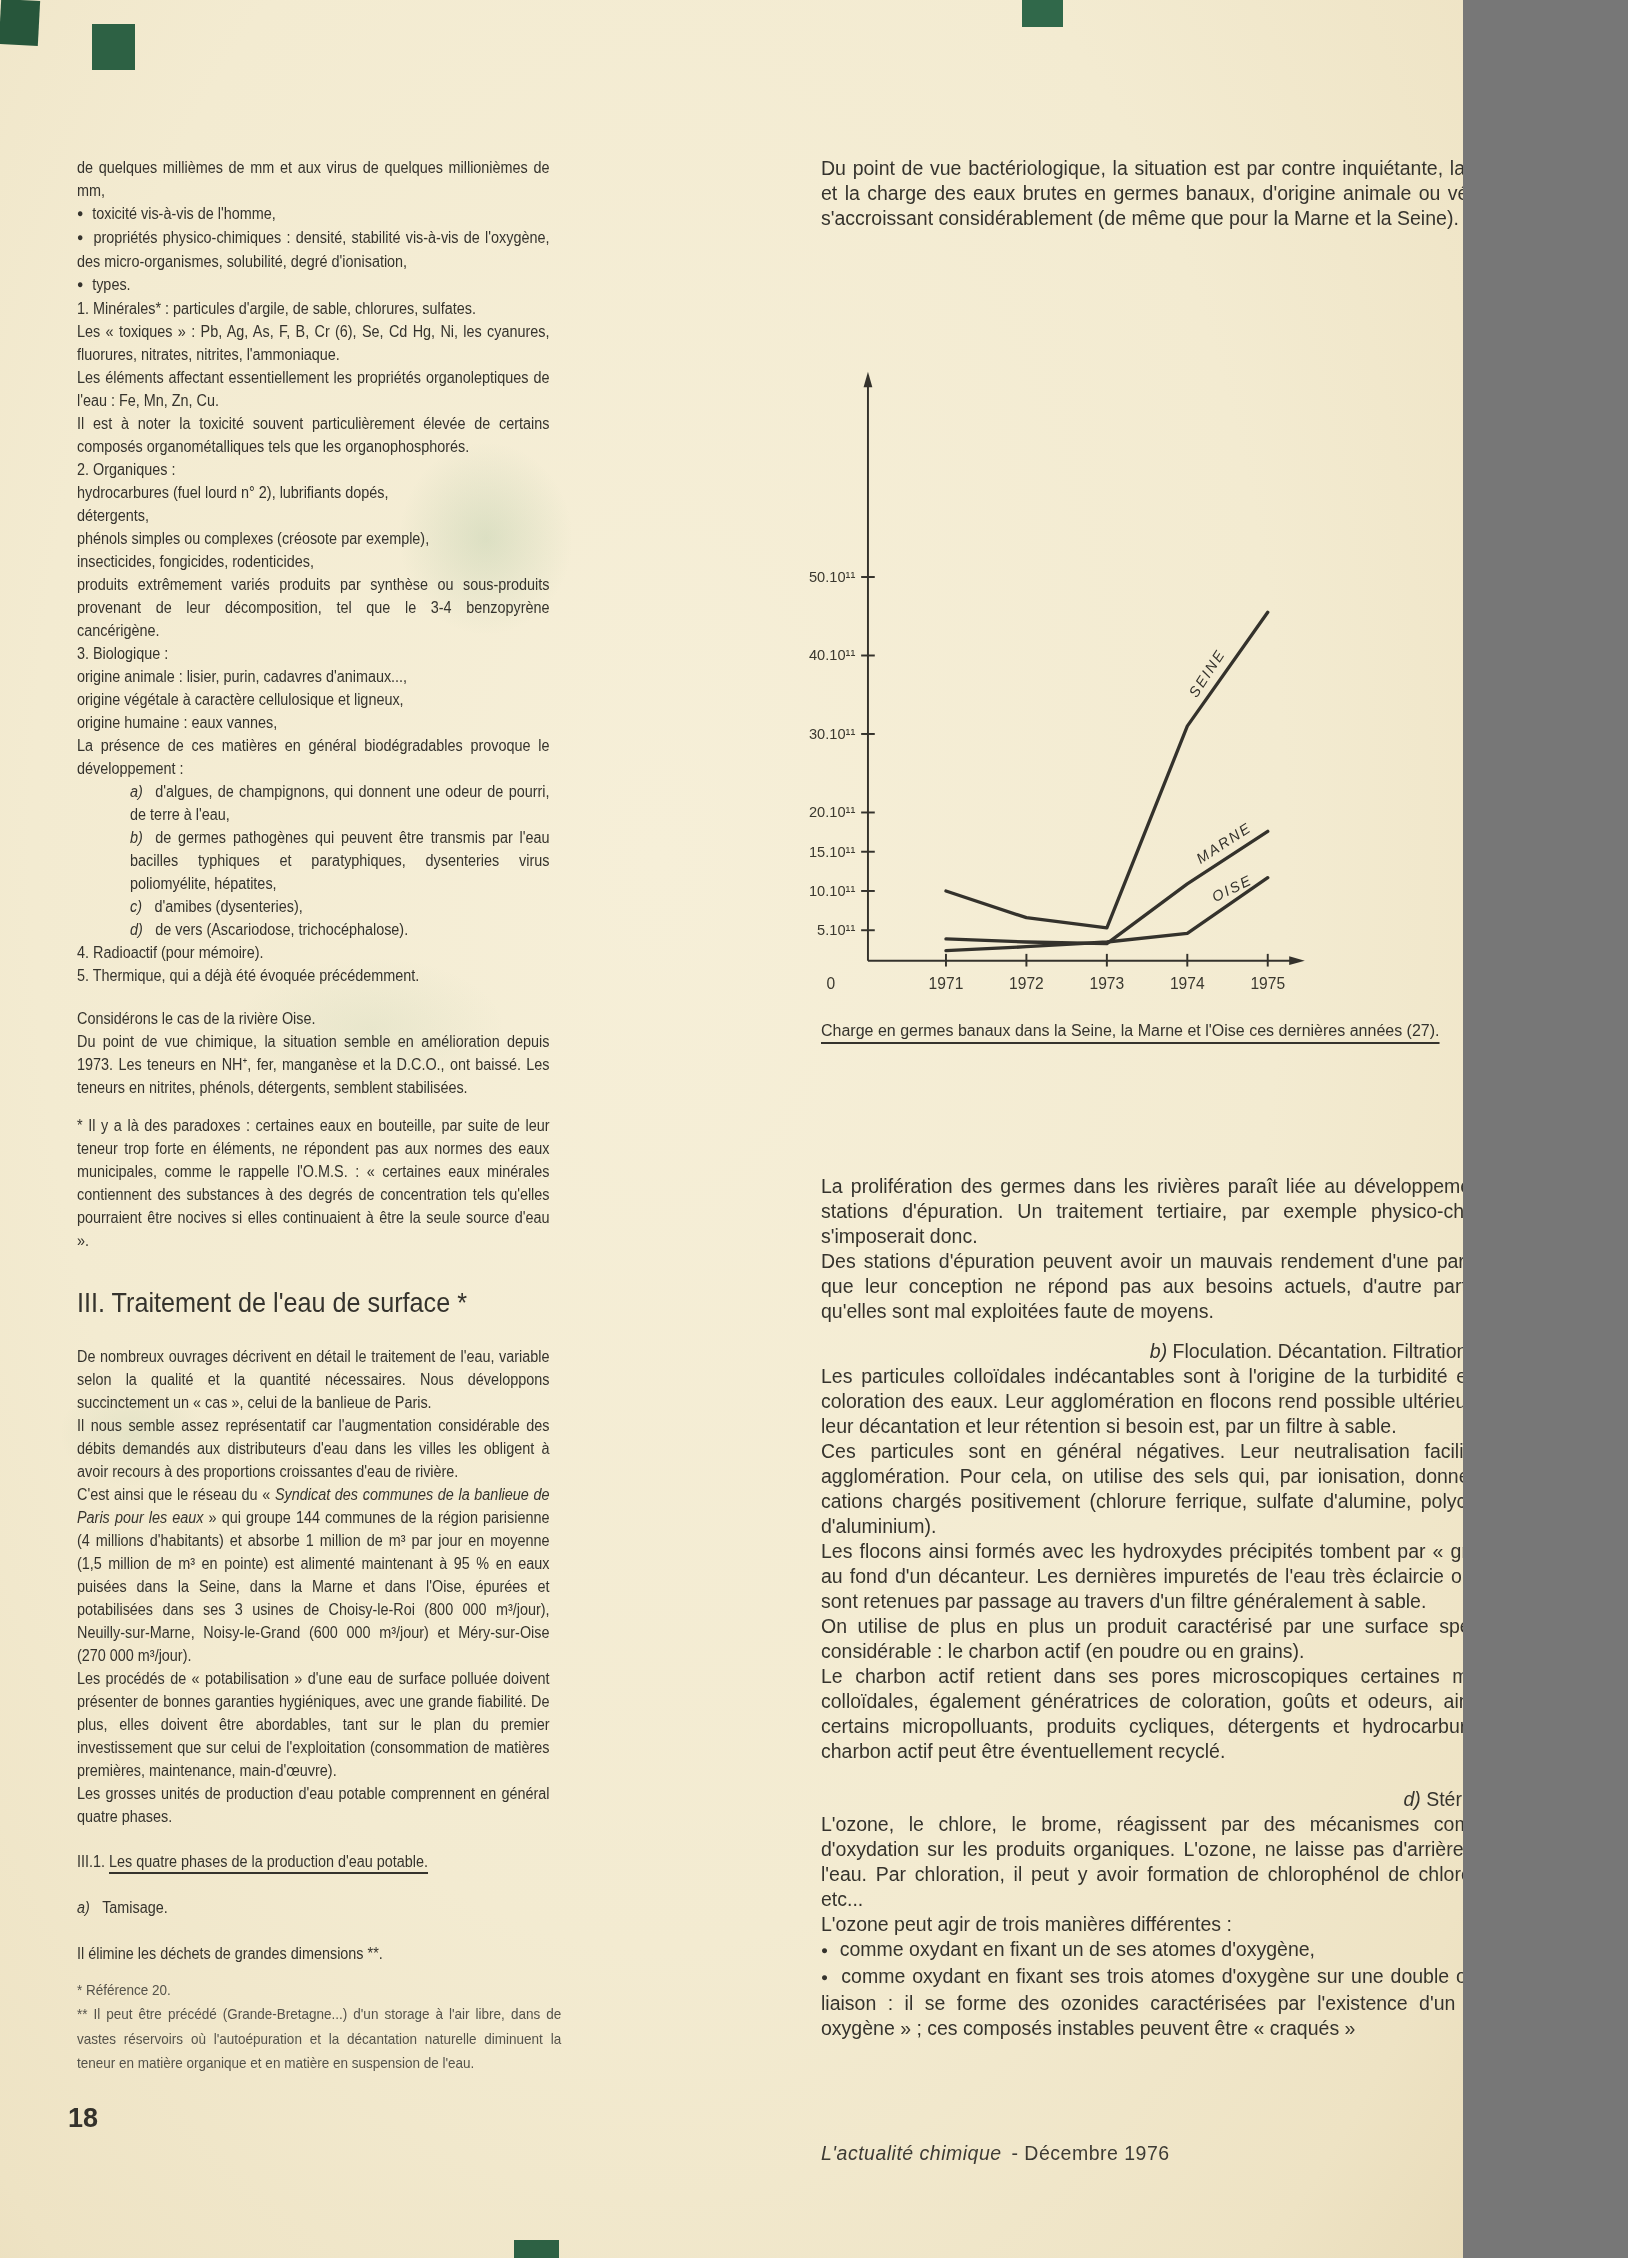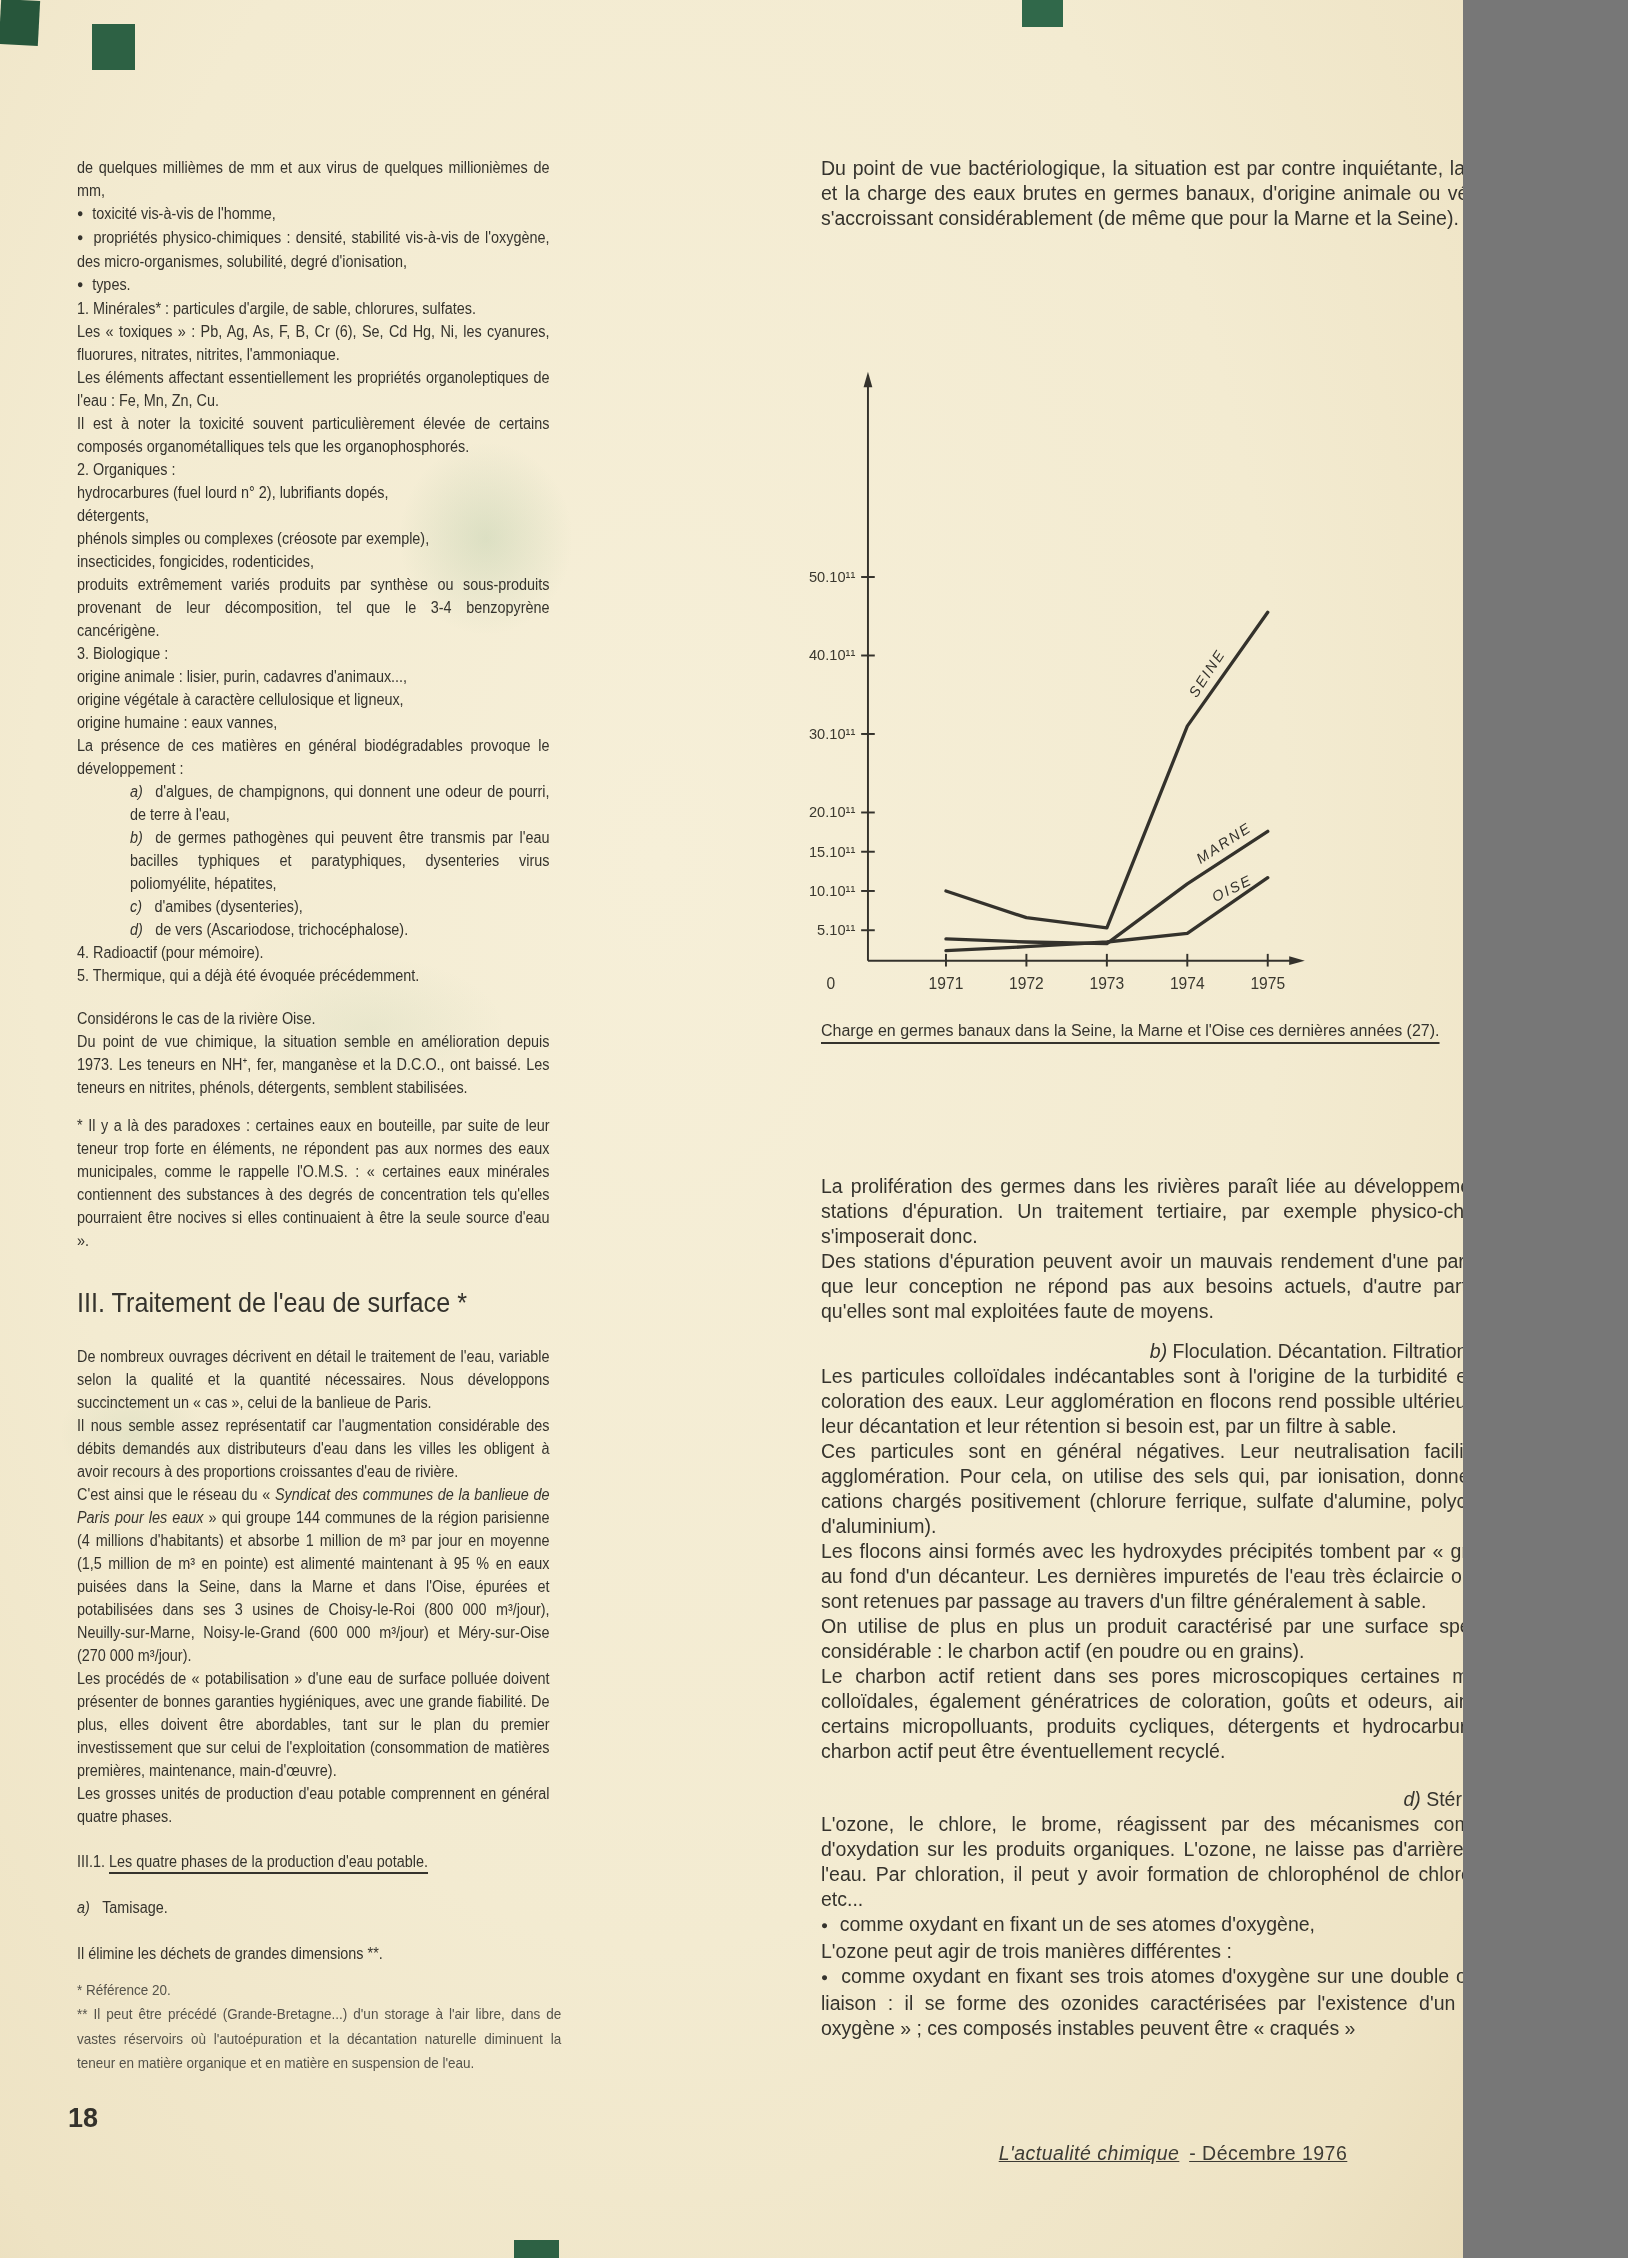--- a/index.html
+++ b/index.html
@@ -32,22 +32,22 @@
   #right-top{top:156px;}
   .caption{position:absolute;left:821px;top:1016px;width:706px;
            font-size:16px;line-height:30px;text-align:justify;}
   .caption span{text-decoration:underline;text-underline-offset:5.9px;text-decoration-thickness:1.6px;}
   #right-mid{top:1174px;}
   #right-sections{top:1339px;}
   .sec-h{text-align:right;}
   .col-right .bul{font-size:11.7px;margin-right:11.7px;position:relative;top:-2px;}
   .mtc{margin-top:33px;} .mtd{margin-top:23.4px;}
 
-  .footer{position:absolute;left:821px;top:2142px;width:704px;text-align:center;
-          font-size:19.5px;color:#3d3b34;letter-spacing:0.5px;text-decoration:underline;}
+  .footer{position:absolute;left:821px;top:2142px;width:704px;text-align:left;
+          font-size:19.5px;color:#3d3b34;letter-spacing:0.5px;}
   .footer .it{margin-right:9.8px;}
 
   
   #chart-svg{position:absolute;left:788px;top:353px;width:548px;height:644px;}
   #chart-svg .ax{stroke:#34322c;stroke-width:2;fill:none;}
   #chart-svg .axf{fill:#34322c;stroke:none;}
   #chart-svg .curve{stroke:#34322c;stroke-width:3.4;fill:none;stroke-linejoin:round;stroke-linecap:round;}
   #chart-svg .ylab{font-size:15px;text-anchor:end;fill:#3a382f;}
   #chart-svg .xlab{font-size:16px;text-anchor:middle;fill:#3a382f;}
   #chart-svg .clab{font-size:15px;font-style:italic;letter-spacing:2px;fill:#34322c;}
@@ -181,21 +181,21 @@
     <p class="sec-h"><span class="it">b)</span><span> Floculation. Décantation. Filtration rapide</span></p>
     <p>Les particules colloïdales indécantables sont à l'origine de la turbidité et de la coloration des eaux. Leur agglomération en flocons rend possible ultérieurement leur décantation et leur rétention si besoin est, par un filtre à sable.</p>
     <p>Ces particules sont en général négatives. Leur neutralisation facilite leur agglomération. Pour cela, on utilise des sels qui, par ionisation, donnent des cations chargés positivement (chlorure ferrique, sulfate d'alumine, polychlorure d'aluminium).</p>
     <p>Les flocons ainsi formés avec les hydroxydes précipités tombent par « gravité » au fond d'un décanteur. Les dernières impuretés de l'eau très éclaircie obtenue, sont retenues par passage au travers d'un filtre généralement à sable.</p>
 
     <p>On utilise de plus en plus un produit caractérisé par une surface spécifique considérable : le charbon actif (en poudre ou en grains).</p>
     <p>Le charbon actif retient dans ses pores microscopiques certaines matières colloïdales, également génératrices de coloration, goûts et odeurs, ainsi que certains micropolluants, produits cycliques, détergents et hydrocarbures. Le charbon actif peut être éventuellement recyclé.</p>
 
     <p class="sec-h mtd"><span class="it">d)</span><span> Stérilisation</span></p>
     <p>L'ozone, le chlore, le brome, réagissent par des mécanismes complexes d'oxydation sur les produits organiques. L'ozone, ne laisse pas d'arrière-goût à l'eau. Par chloration, il peut y avoir formation de chlorophénol de chloroforme, etc...</p>
+    <p>L'ozone peut agir de trois manières différentes :</p>
     <p><span class="bul">●</span><span>comme oxydant en fixant un de ses atomes d'oxygène,</span></p>
-    <p>L'ozone peut agir de trois manières différentes :</p>
     <p><span class="bul">●</span><span>comme oxydant en fixant ses trois atomes d'oxygène sur une double ou triple liaison : il se forme des ozonides caractérisées par l'existence d'un « pont oxygène » ; ces composés instables peuvent être « craqués »</span></p>
   </div>
 
   <p class="footer"><span class="it">L'actualité chimique</span><span>-  Décembre 1976</span></p>
 
 </div>
 
 
 </body></html>

